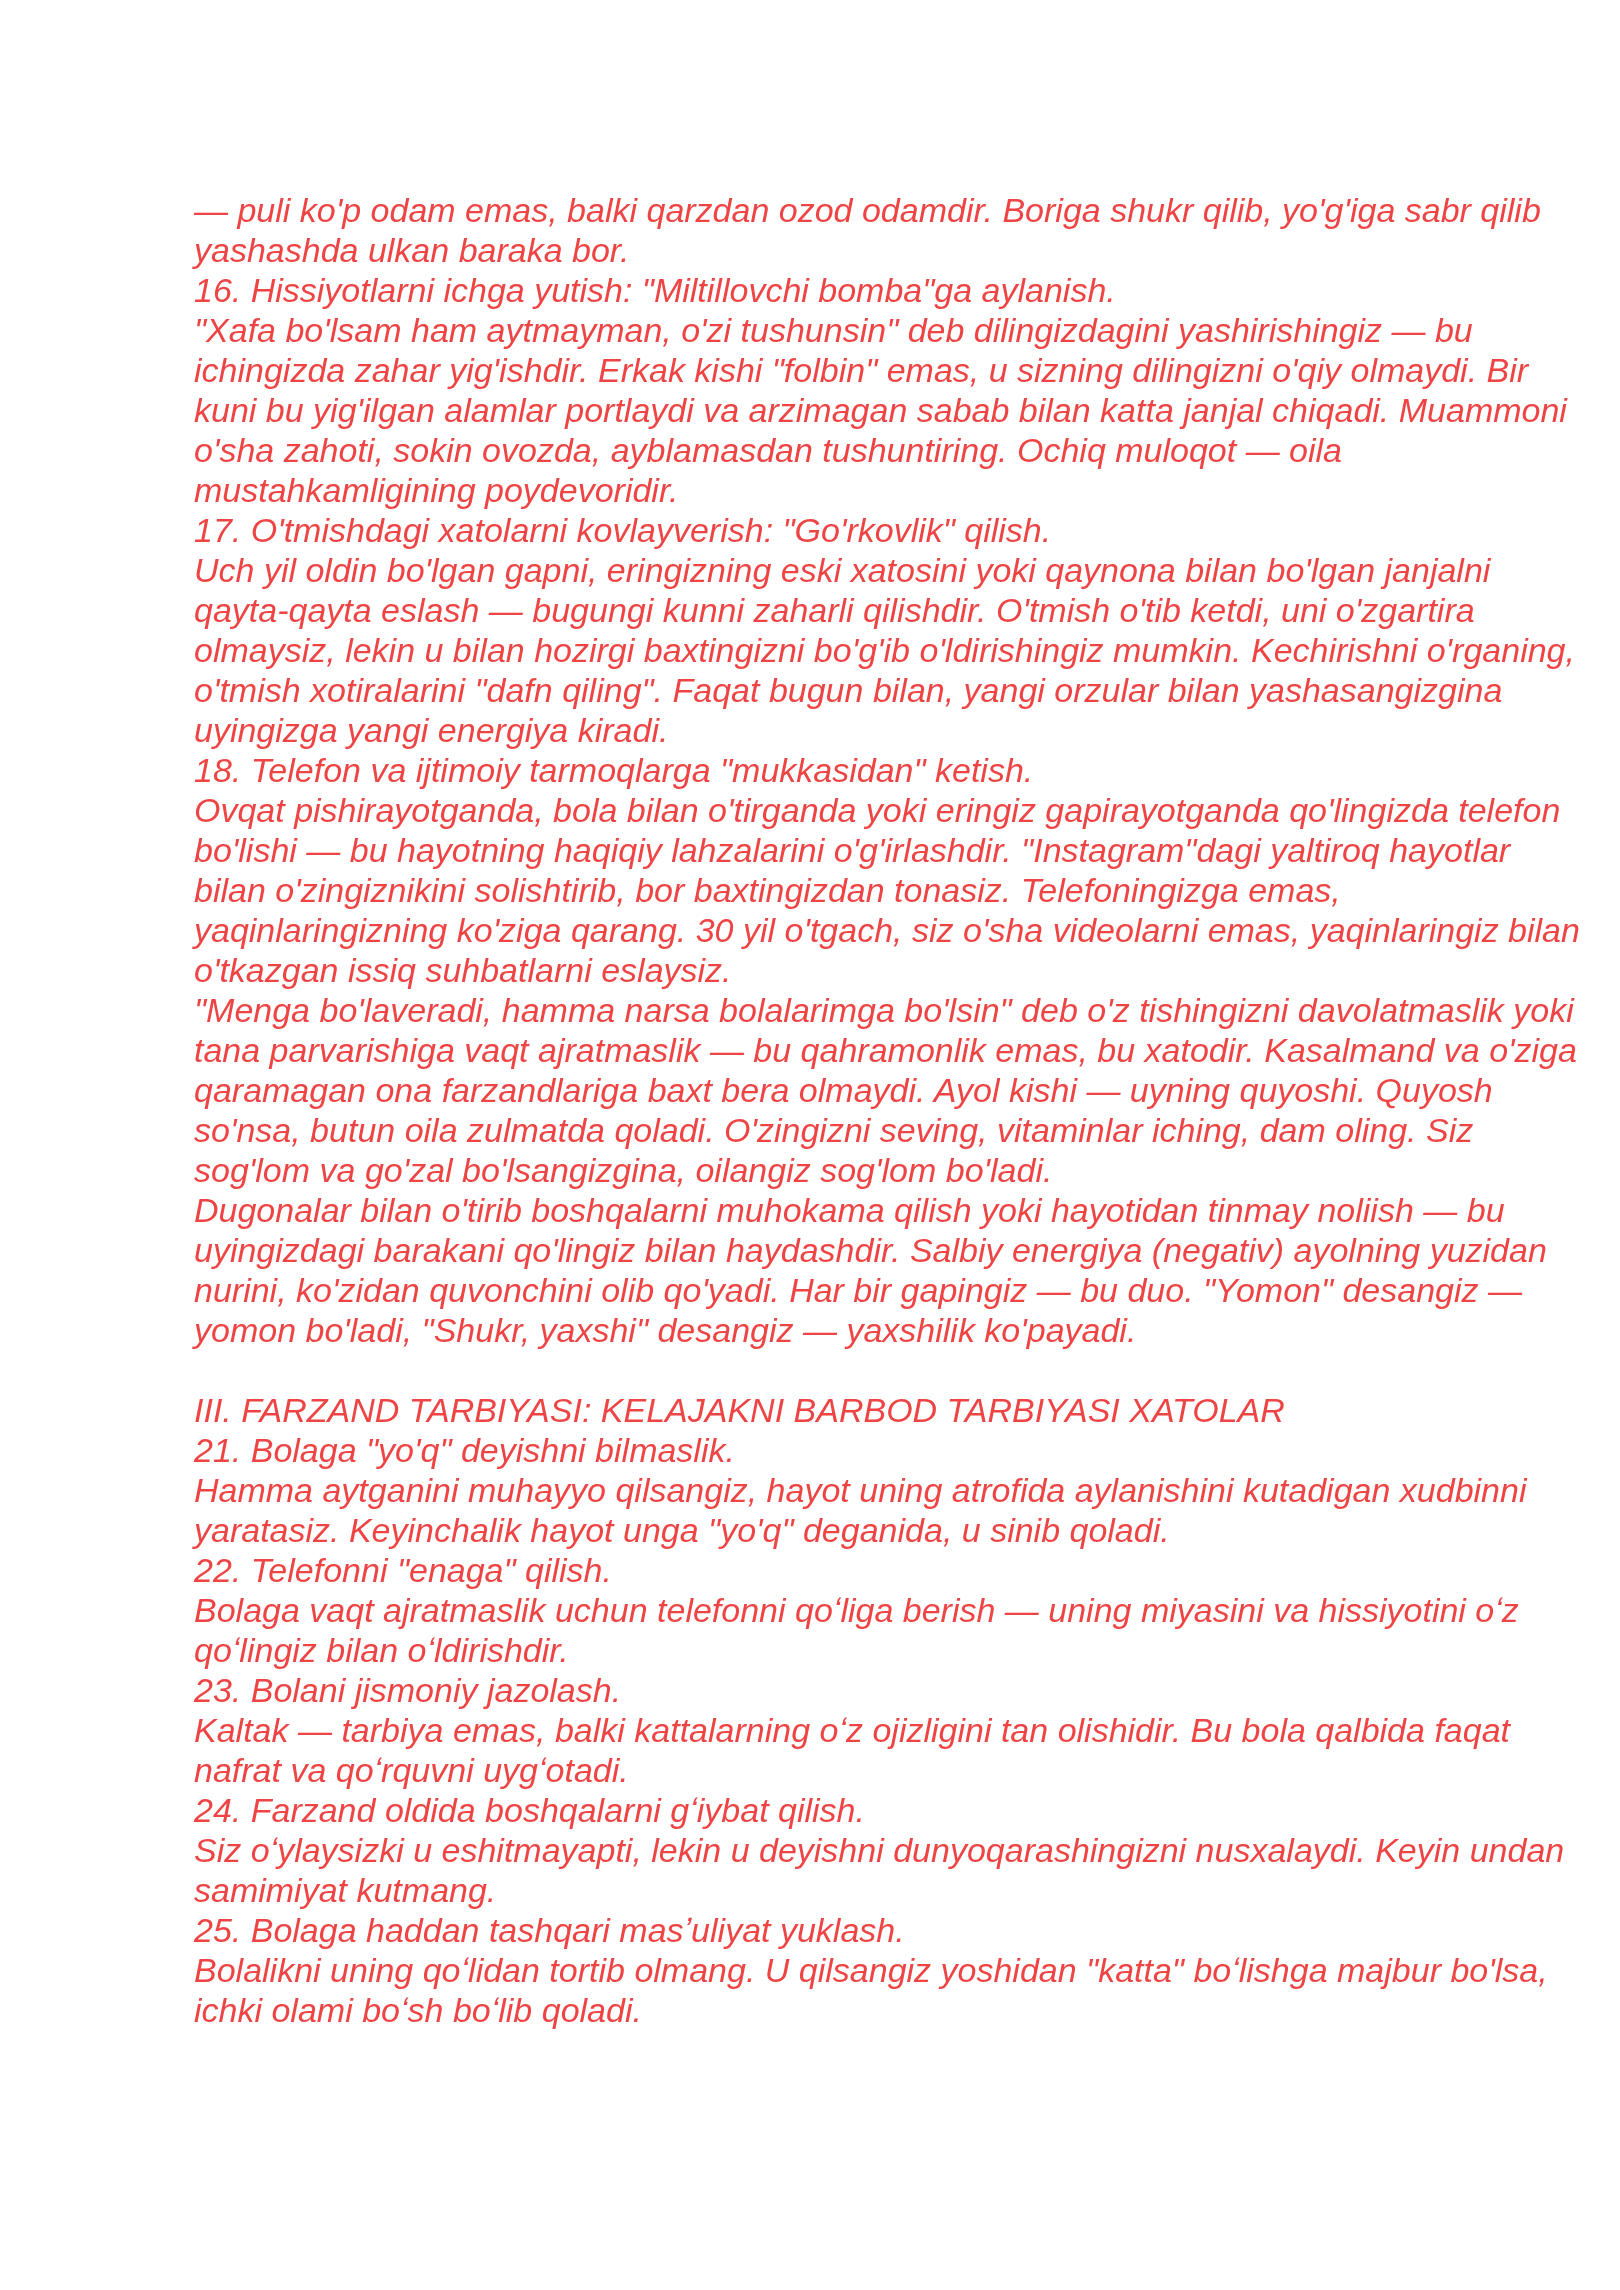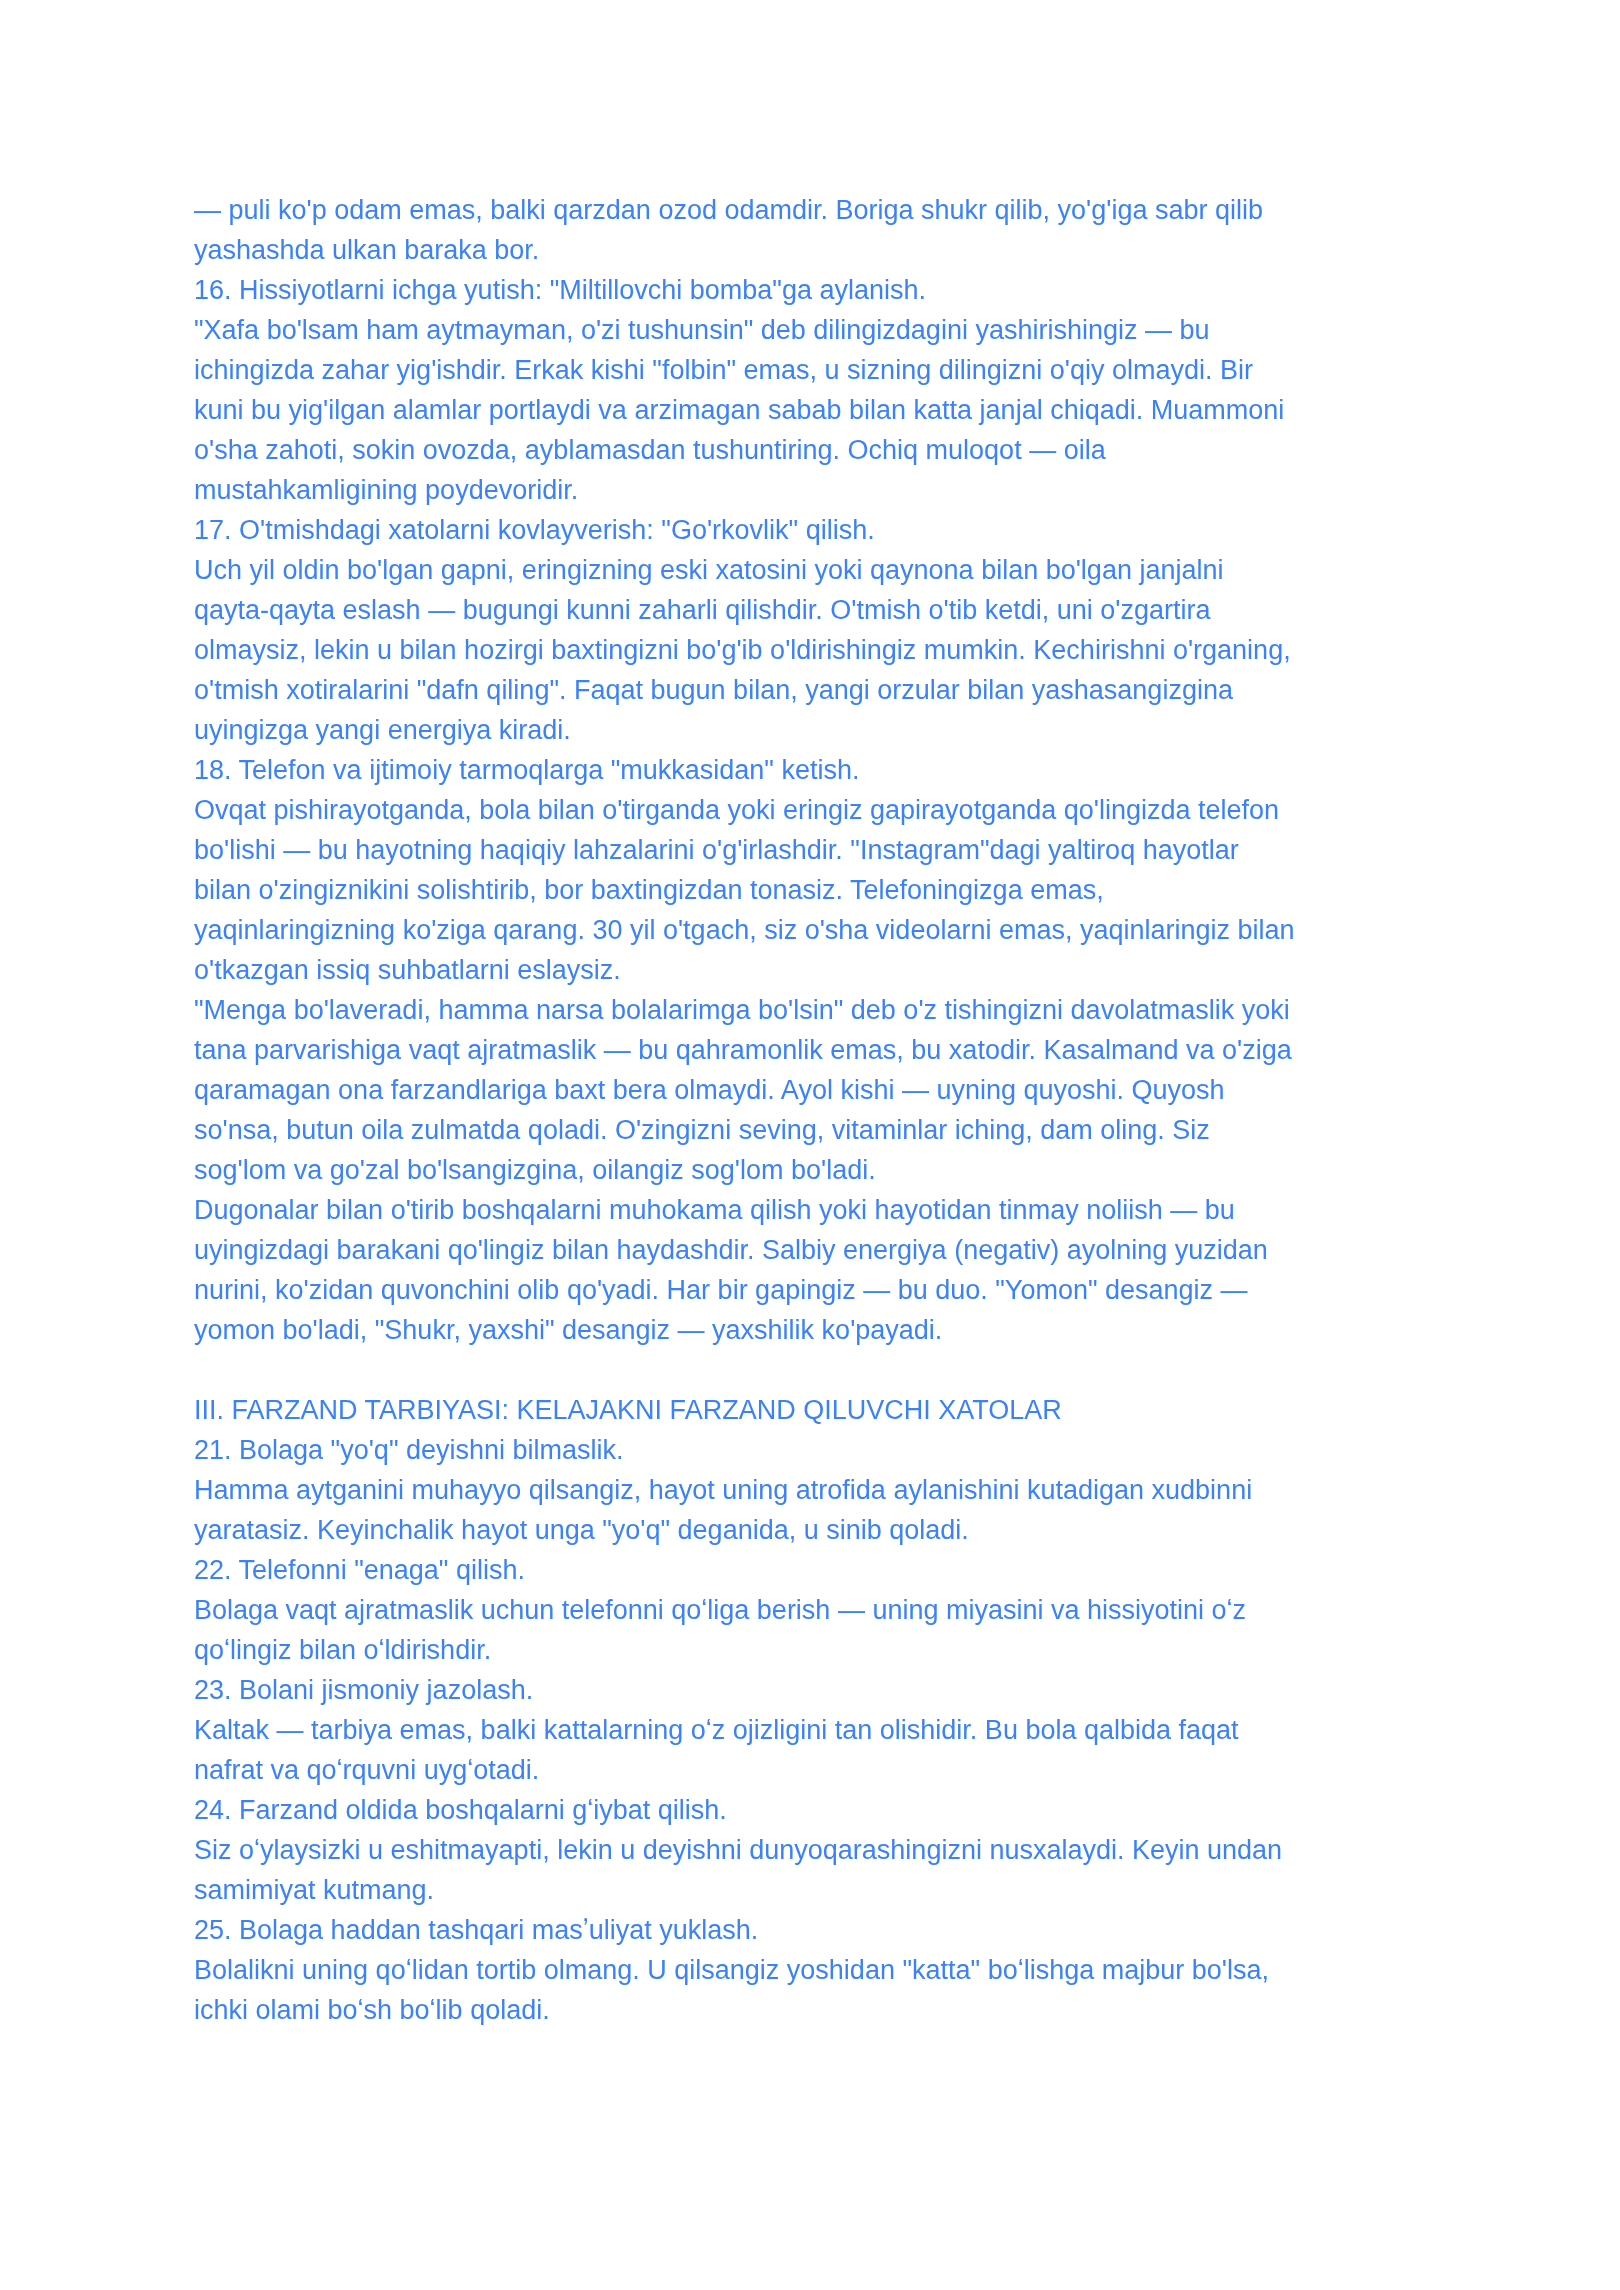--- a/index.html
+++ b/index.html
@@ -17,26 +17,27 @@
     box-sizing: border-box;
     width: 1620px;
     height: 2291px;
     padding: 190px 147px 0 194px;
     background: #ffffff;
     color: #000000;
   }
   .para {
     margin: 0;
     padding: 0;
-    font-size: 27px;
+    font-size: 34px;
     line-height: 40px;
     font-weight: 400;
-    color: #3b82f6;
+    color: #ef4444;
     white-space: pre;       
     min-height: 40px;     
+    font-style: italic;
   }
 </style>
 </head>
 <body>
 
 <main class="page">
   <p class="para">— puli ko'p odam emas, balki qarzdan ozod odamdir. Boriga shukr qilib, yo'g'iga sabr qilib
 yashashda ulkan baraka bor.</p>
   <p class="para">16. Hissiyotlarni ichga yutish: "Miltillovchi bomba"ga aylanish.</p>
   <p class="para">"Xafa bo'lsam ham aytmayman, o'zi tushunsin" deb dilingizdagini yashirishingiz — bu
@@ -59,21 +60,21 @@
   <p class="para">"Menga bo'laveradi, hamma narsa bolalarimga bo'lsin" deb o'z tishingizni davolatmaslik yoki
 tana parvarishiga vaqt ajratmaslik — bu qahramonlik emas, bu xatodir. Kasalmand va o'ziga
 qaramagan ona farzandlariga baxt bera olmaydi. Ayol kishi — uyning quyoshi. Quyosh
 so'nsa, butun oila zulmatda qoladi. O'zingizni seving, vitaminlar iching, dam oling. Siz
 sog'lom va go'zal bo'lsangizgina, oilangiz sog'lom bo'ladi.</p>
   <p class="para">Dugonalar bilan o'tirib boshqalarni muhokama qilish yoki hayotidan tinmay noliish — bu
 uyingizdagi barakani qo'lingiz bilan haydashdir. Salbiy energiya (negativ) ayolning yuzidan
 nurini, ko'zidan quvonchini olib qo'yadi. Har bir gapingiz — bu duo. "Yomon" desangiz —
 yomon bo'ladi, "Shukr, yaxshi" desangiz — yaxshilik ko'payadi.</p>
   <p class="para"></p>
-  <p class="para">III. FARZAND TARBIYASI: KELAJAKNI FARZAND QILUVCHI XATOLAR</p>
+  <p class="para">III. FARZAND TARBIYASI: KELAJAKNI BARBOD TARBIYASI XATOLAR</p>
   <p class="para">21. Bolaga "yo'q" deyishni bilmaslik.</p>
   <p class="para">Hamma aytganini muhayyo qilsangiz, hayot uning atrofida aylanishini kutadigan xudbinni
 yaratasiz. Keyinchalik hayot unga "yo'q" deganida, u sinib qoladi.</p>
   <p class="para">22. Telefonni "enaga" qilish.</p>
   <p class="para">Bolaga vaqt ajratmaslik uchun telefonni qoʻliga berish — uning miyasini va hissiyotini oʻz
 qoʻlingiz bilan oʻldirishdir.</p>
   <p class="para">23. Bolani jismoniy jazolash.</p>
   <p class="para">Kaltak — tarbiya emas, balki kattalarning oʻz ojizligini tan olishidir. Bu bola qalbida faqat
 nafrat va qoʻrquvni uygʻotadi.</p>
   <p class="para">24. Farzand oldida boshqalarni gʻiybat qilish.</p>

